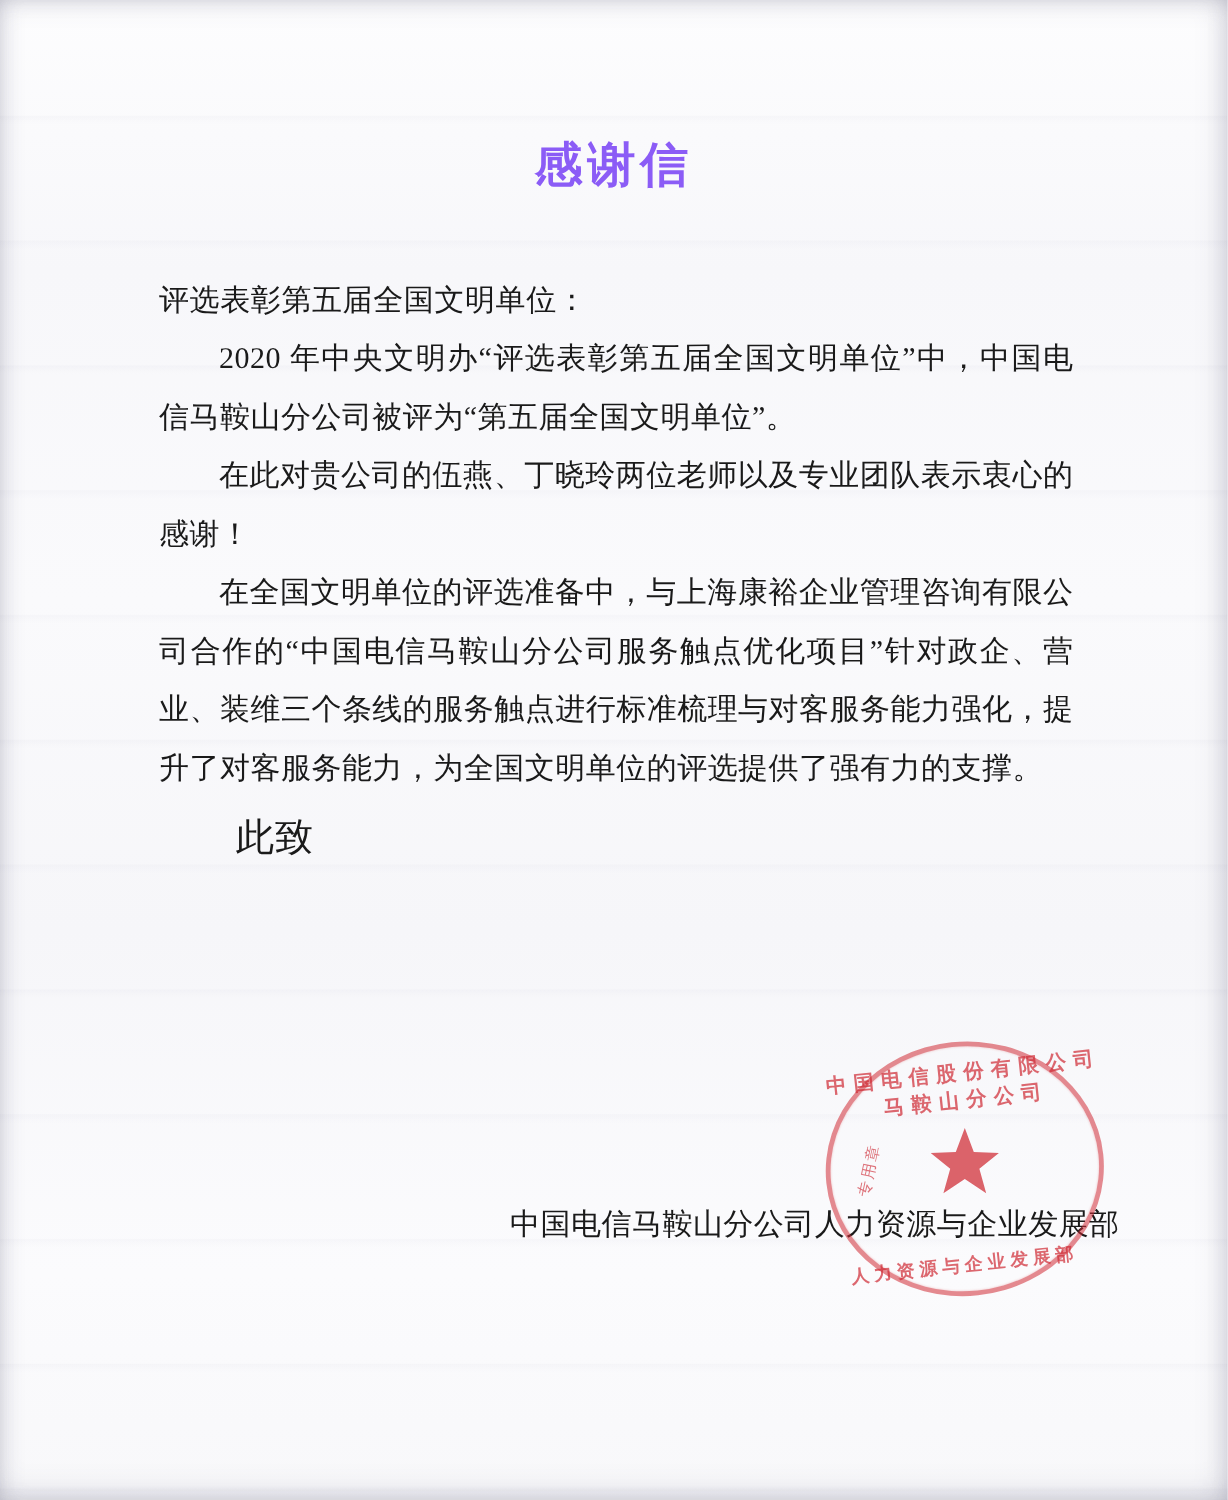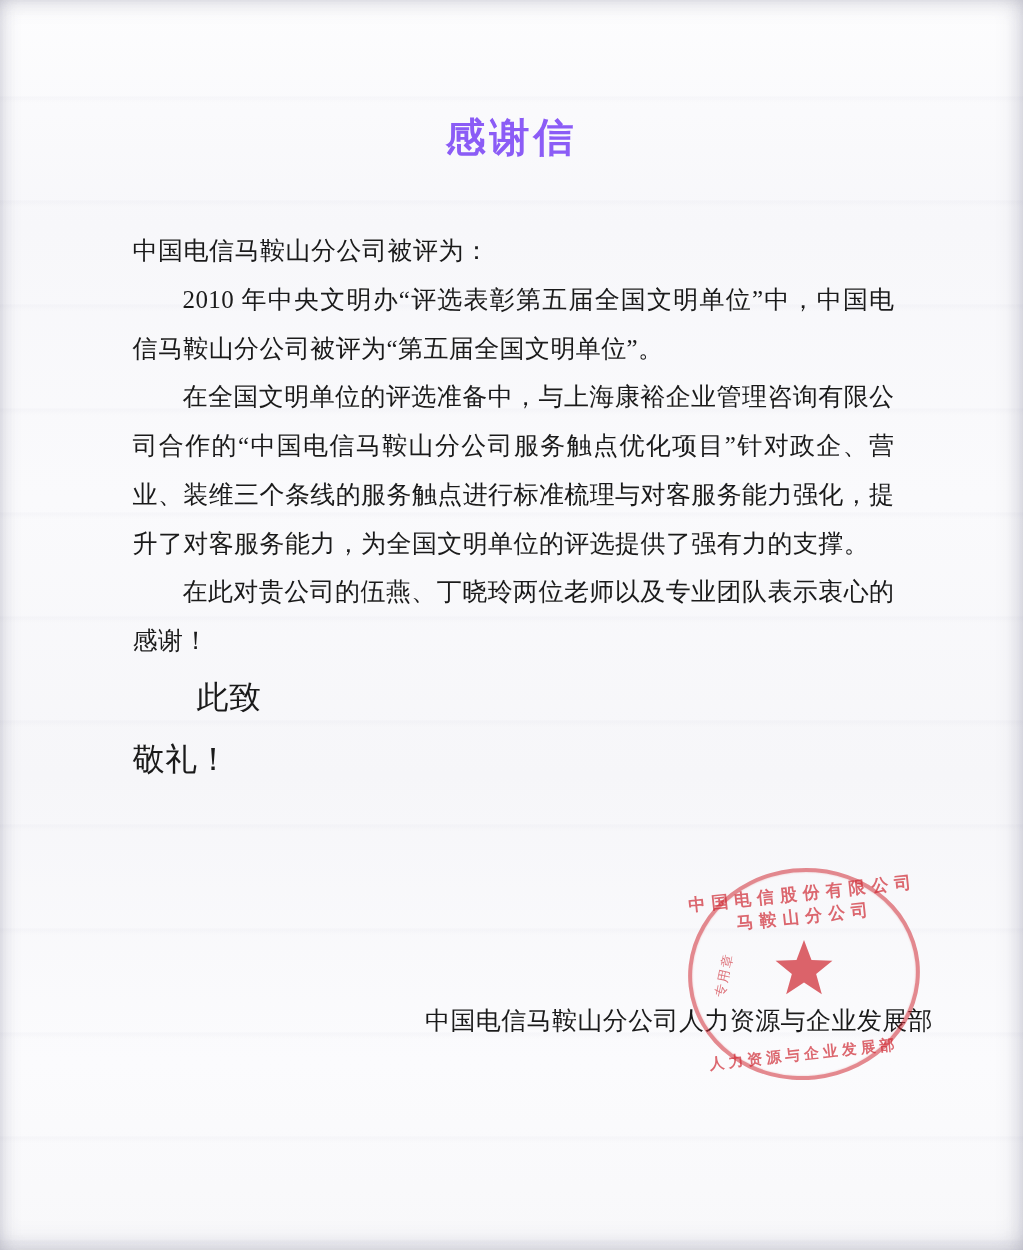--- a/index.html
+++ b/index.html
@@ -169,26 +169,25 @@
 </head>
 <body>
 
 <div class="paper"></div>
 
 <div class="doc">
 
   <div class="title">感谢信</div>
 
   <div class="body-block">
-    <div class="salutation">中国电信马鞍山分公司被评为：</div>
-    <p class="para">2010 年中央文明办“评选表彰第五届全国文明单位”中，中国电信马鞍山分公司被评为“第五届全国文明单位”。</p>
+    <div class="salutation">评选表彰第五届全国文明单位：</div>
+    <p class="para">2020 年中央文明办“评选表彰第五届全国文明单位”中，中国电信马鞍山分公司被评为“第五届全国文明单位”。</p>
+    <p class="para">在此对贵公司的伍燕、丁晓玲两位老师以及专业团队表示衷心的感谢！</p>
     <p class="para">在全国文明单位的评选准备中，与上海康裕企业管理咨询有限公司合作的“中国电信马鞍山分公司服务触点优化项目”针对政企、营业、装维三个条线的服务触点进行标准梳理与对客服务能力强化，提升了对客服务能力，为全国文明单位的评选提供了强有力的支撑。</p>
-    <p class="para">在此对贵公司的伍燕、丁晓玲两位老师以及专业团队表示衷心的感谢！</p>
     <p class="closing-line">此致</p>
-    <p class="closing-line flush">敬礼！</p>
   </div>
 
   <div class="signature-block">
     <div class="sig-org">中国电信马鞍山分公司人力资源与企业发展部</div>
   </div>
 
   <div class="seal">
     <div class="seal-ring"></div>
     <div class="seal-text-top">中国电信股份有限公司马鞍山分公司</div>
     <div class="seal-text-mid">专用章</div>

